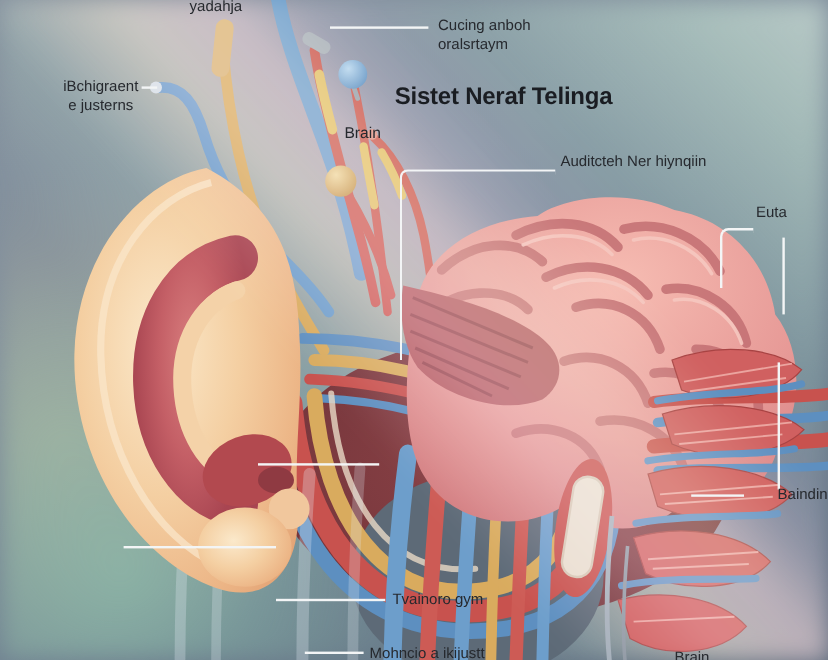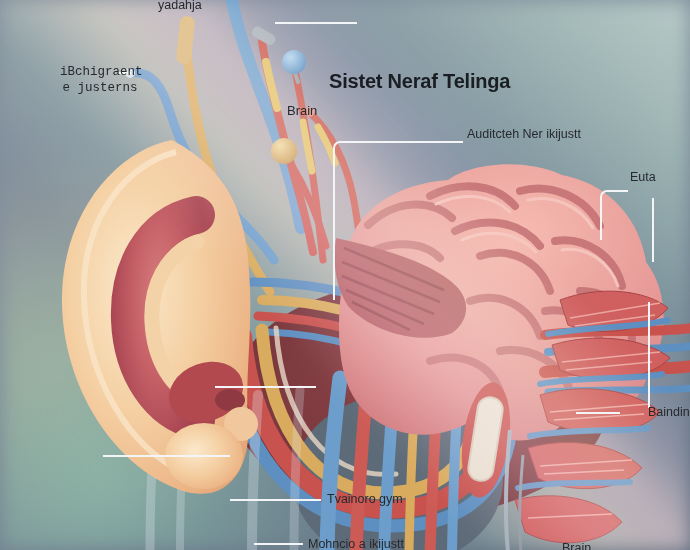--- a/index.html
+++ b/index.html
@@ -245,29 +245,33 @@
   <div class="hline" style="left:103px;top:455px;width:127px;"></div>
   <div class="hline" style="left:230px;top:499px;width:91px;"></div>
   <div class="hline" style="left:254px;top:543px;width:49px;"></div>
   <div class="hline" style="left:215px;top:386px;width:101px;"></div>
 
   <div class="title">Sistet Neraf Telinga</div>
 
   <div class="label" style="left:158px;top:-3px;">
     <span>yadahja</span>
   </div>
-  <div class="label" style="left:60px;top:64px;text-align:center;width:80px;font-family:Liberation Mono, monospace;">
+  <div class="label" style="left:365px;top:13px;">
+    <span>Cucing anboh</span>
+    <span>oralsrtaym</span>
+  </div>
+  <div class="label" style="left:44px;top:64px;text-align:center;width:80px;">
     <span>iBchigraent</span>
     <span>e justerns</span>
   </div>
   <div class="label" style="left:287px;top:103px;font-size:13px;">
     <span>Brain</span>
   </div>
   <div class="label" style="left:467px;top:126px;">
-    <span>Auditcteh Ner ikijustt</span>
+    <span>Auditcteh Ner hiynqiin</span>
   </div>
   <div class="label" style="left:630px;top:169px;">
     <span>Euta</span>
   </div>
   <div class="label" style="left:648px;top:404px;">
     <span>Baindin</span>
   </div>
   <div class="label" style="left:327px;top:491px;text-align:right;">
     <span>Tvainoro gym</span>
   </div>

